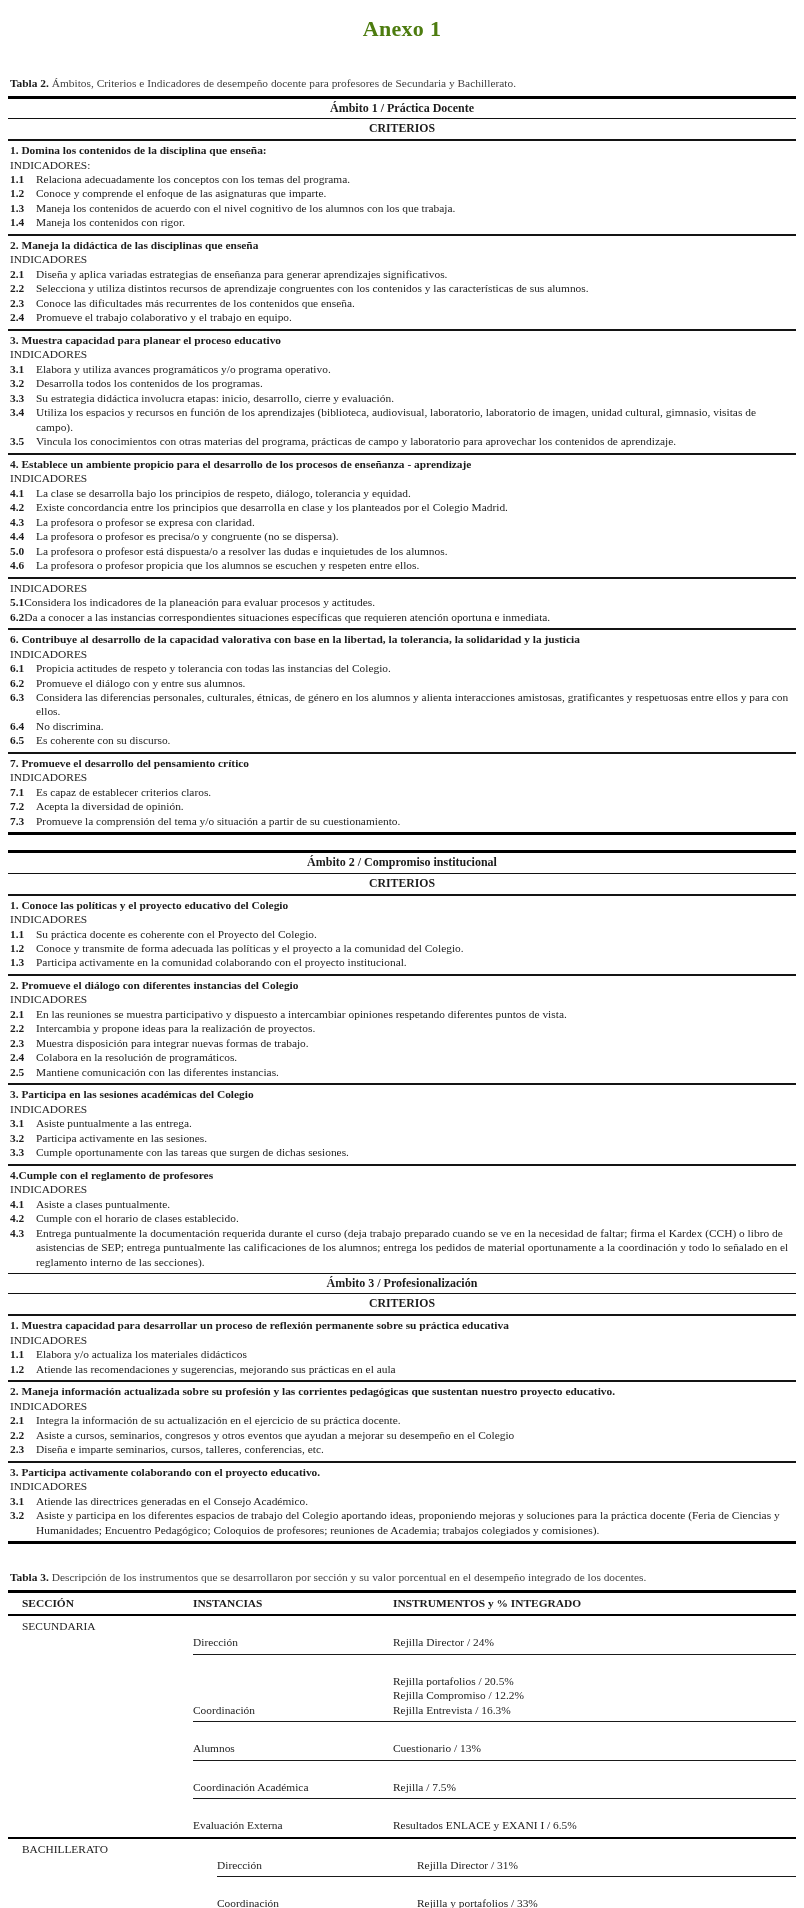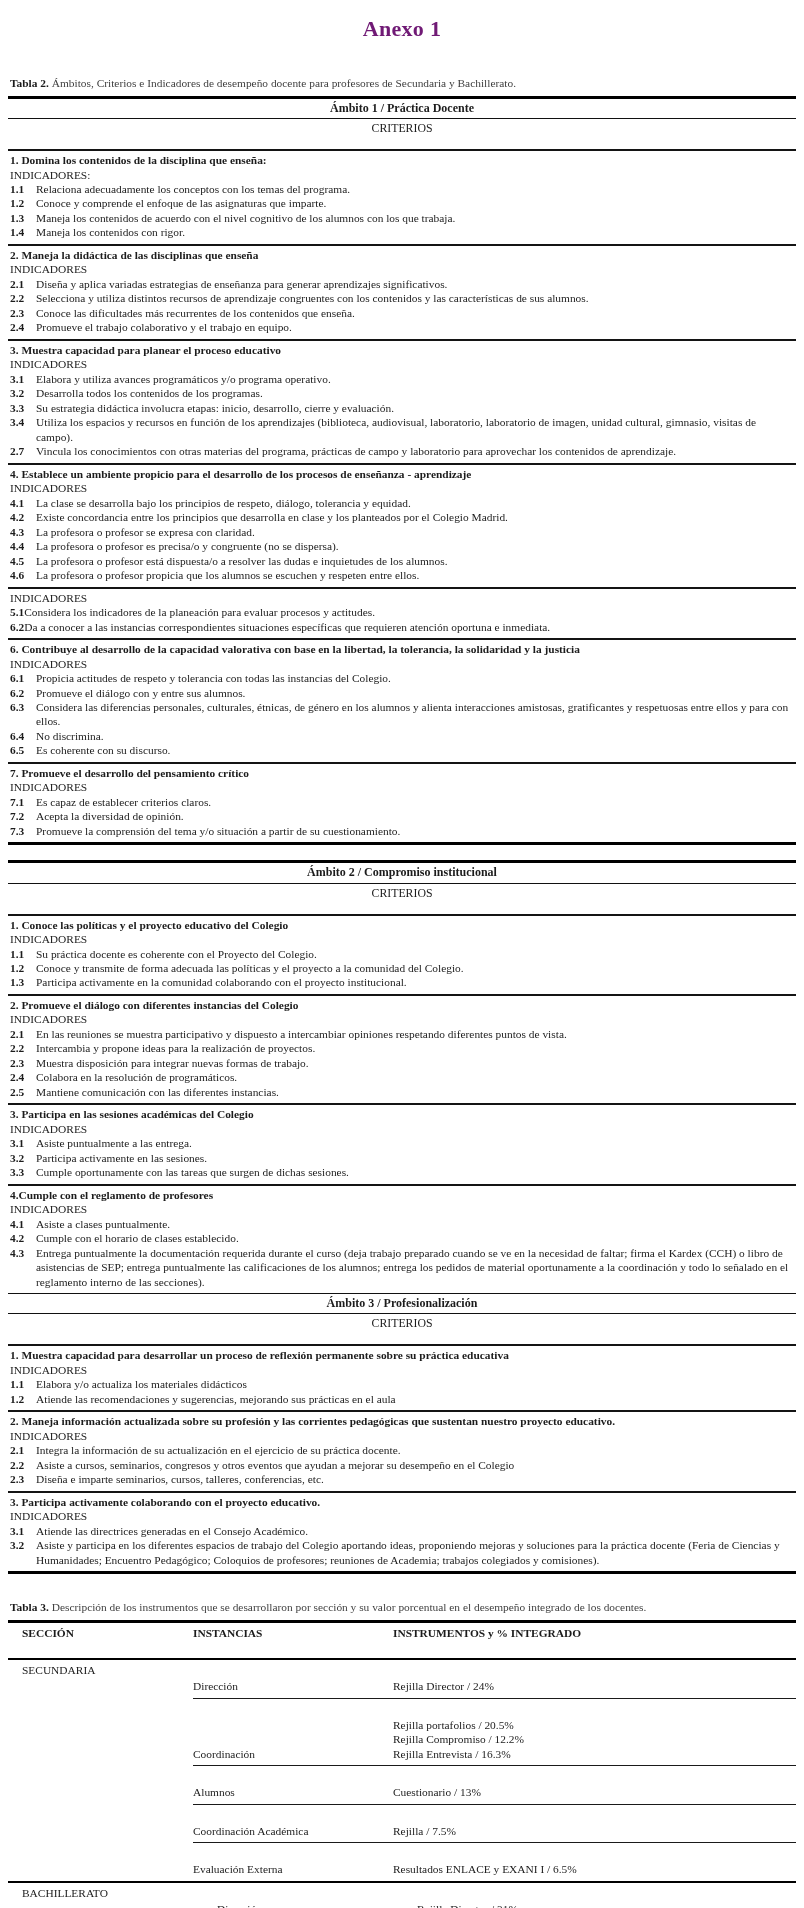--- a/index.html
+++ b/index.html
@@ -3,55 +3,55 @@
 <meta charset="utf-8">
 <style>
   html,body { margin:0; padding:0; background:#ffffff; }
   .page {
     width:804px; height:1908px; margin:0 auto; background:#ffffff;
     font-family:"Liberation Serif","DejaVu Serif",serif;
     color:#1c1c1c; box-sizing:border-box; padding:10px 8px 0 8px;
     overflow:hidden; position:relative;
   }
   .doc-title {
-    text-align:center; font-size:22px; font-weight:bold; color:#701a75;
+    text-align:center; font-size:22px; font-weight:bold; color:#4d7c0f;
     margin:6px 0 0 0; letter-spacing:0.3px;
   }
   .caption {
     font-size:11.4px; line-height:1.3; color:#3f3f3f; margin:34px 4px 5px 2px;
   }
   .caption b { color:#1b1b1b;text-align:center; }
   .caption-t3 { margin-top:26px; }
 
   
   .ambito {
     border-top:3px solid #000; font-size:11.4px; line-height:1.27; color:#1c1c1c;
   }
   .ambito-0 { border-bottom:3px solid #000; margin-bottom:15px; }
   .ambito-1 { border-top:3px solid #000; }
   .ambito-2 { border-top:1.5px solid #111; border-bottom:3.5px solid #000; }
   .ambito-title {
     text-align:center; font-weight:bold; font-size:12px; padding:2px 0;
     border-bottom:1.5px solid #111;
   }
-  .criterios-row { text-align:center; font-weight:normal; font-size:11.8px; padding:2px 0 13px; }
+  .criterios-row { text-align:center; font-weight:bold; font-size:11.8px; padding:2px 0 3px; }
   .criterion { border-top:2px solid #141414; padding:2px 2px 4px 2px; }
   .crit-title { font-weight:bold; }
   .ind-label { }
   .ind-item { display:flex; }
   .ind-num { font-weight:bold; flex:0 0 26px; width:26px; }
   .ind-item.tight .ind-num { flex:0 0 auto; width:auto; }
   .ind-text { flex:1; }
 
   
   .t3 {
     border-top:3px solid #000; border-bottom:3.5px solid #000;
     font-size:11.4px; line-height:1.27; color:#1c1c1c;
   }
-  .t3-header { display:flex; font-weight:bold; padding:3px 0 18px; border-bottom:2px solid #000; }
+  .t3-header { display:flex; font-weight:bold; padding:3px 0 4px; border-bottom:2px solid #000; }
   .t3-c1 { width:185px; box-sizing:border-box; padding-left:14px; }
   .t3-c2 { width:200px; box-sizing:border-box; }
   .t3-c3 { flex:1; box-sizing:border-box; padding-right:4px; }
   .t3-section { display:flex; }
   .t3-section + .t3-section { border-top:2px solid #000;gap:24px; }
   .t3-col1 { width:185px; box-sizing:border-box; padding:3px 0 0 14px; }
   .t3-rows { flex:1; display:flex; flex-direction:column; }
   .t3-row { display:flex; padding:19px 0 4px;align-items:flex-end; }
   .t3-row + .t3-row { border-top:1px solid #1a1a1a; }
   .instr { display:block; }
@@ -122,21 +122,21 @@
           </div>
           <div class="ind-item">
             <span class="ind-num">3.3</span>
             <span class="ind-text">Su estrategia didáctica involucra etapas: inicio, desarrollo, cierre y evaluación.</span>
           </div>
           <div class="ind-item">
             <span class="ind-num">3.4</span>
             <span class="ind-text">Utiliza los espacios y recursos en función de los aprendizajes (biblioteca, audiovisual, laboratorio, laboratorio de imagen, unidad cultural, gimnasio, visitas de campo).</span>
           </div>
           <div class="ind-item">
-            <span class="ind-num">2.7</span>
+            <span class="ind-num">3.5</span>
             <span class="ind-text">Vincula los conocimientos con otras materias del programa, prácticas de campo y laboratorio para aprovechar los contenidos de aprendizaje.</span>
           </div>
         </div>
         <div class="criterion">
           <div class="crit-title">4. Establece un ambiente propicio para el desarrollo de los procesos de enseñanza - aprendizaje</div>
           <div class="ind-label">INDICADORES</div>
           <div class="ind-item">
             <span class="ind-num">4.1</span>
             <span class="ind-text">La clase se desarrolla bajo los principios de respeto, diálogo, tolerancia y equidad.</span>
           </div>
@@ -146,21 +146,21 @@
           </div>
           <div class="ind-item">
             <span class="ind-num">4.3</span>
             <span class="ind-text">La profesora o profesor se expresa con claridad.</span>
           </div>
           <div class="ind-item">
             <span class="ind-num">4.4</span>
             <span class="ind-text">La profesora o profesor es precisa/o y congruente (no se dispersa).</span>
           </div>
           <div class="ind-item">
-            <span class="ind-num">4.5</span>
+            <span class="ind-num">5.0</span>
             <span class="ind-text">La profesora o profesor está dispuesta/o a resolver las dudas e inquietudes de los alumnos.</span>
           </div>
           <div class="ind-item">
             <span class="ind-num">4.6</span>
             <span class="ind-text">La profesora o profesor propicia que los alumnos se escuchen y respeten entre ellos.</span>
           </div>
         </div>
         <div class="criterion">
           <div class="ind-label">INDICADORES</div>
           <div class="ind-item tight">

